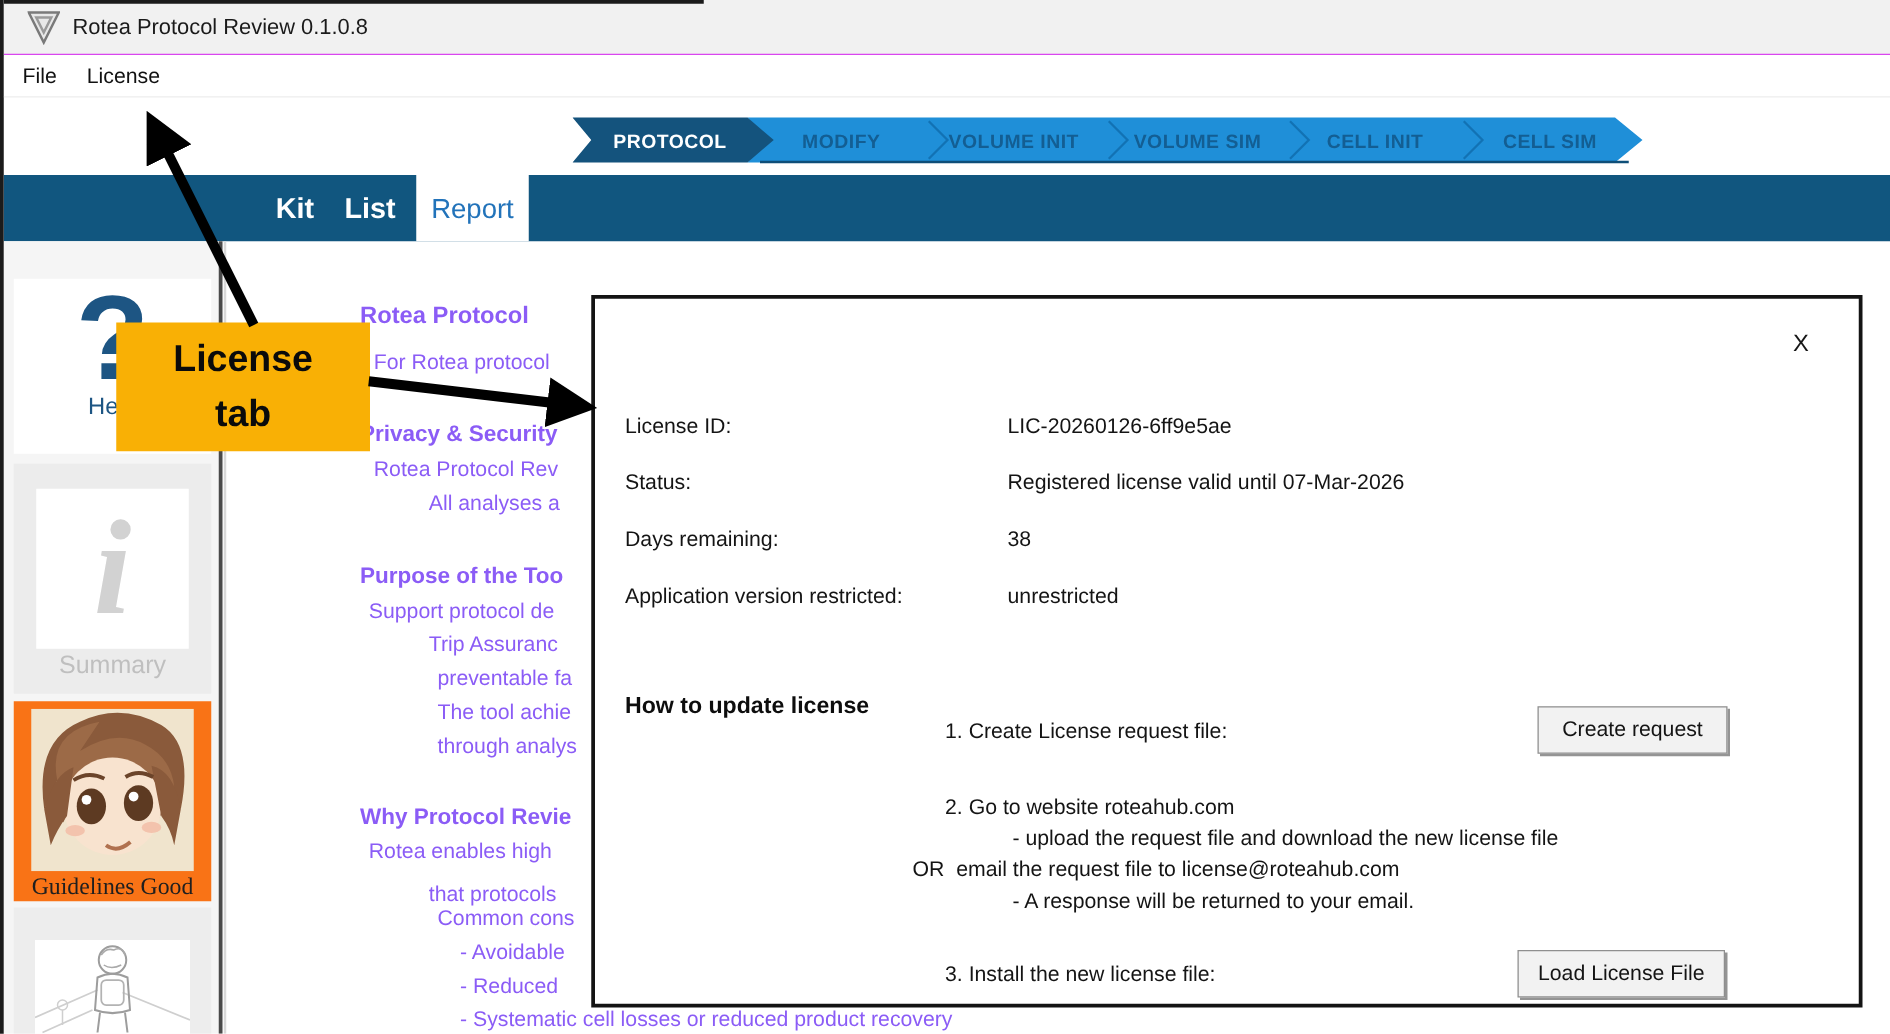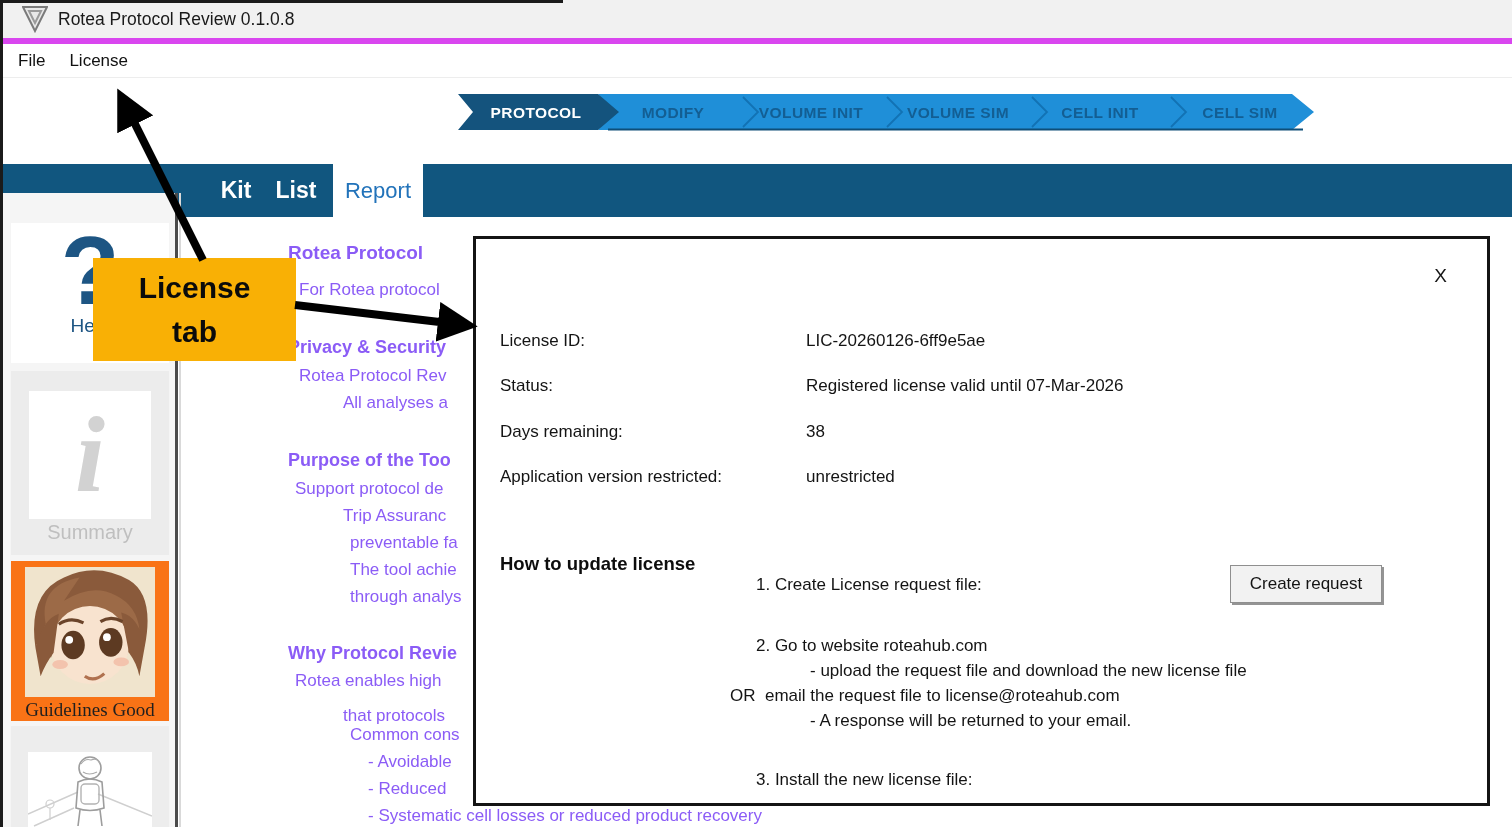--- a/index.html
+++ b/index.html
@@ -5,34 +5,34 @@
   * { margin:0; padding:0; box-sizing:border-box; }
   html,body { width:1512px; height:827px; overflow:hidden; }
   body {
     font-family:"Liberation Sans", sans-serif;
     background:#ffffff; color:#111;
     position:relative;
     border-left:3px solid #1b1b1b;
   }
   
   .titlebar{position:absolute;left:0;top:0;width:1509px;height:44px;background:#f1f1f1;
-    border-bottom:6px solid #d946ef;display:flex;align-items:center;}
+    border-bottom:1px solid #d946ef;display:flex;align-items:center;}
   .titlebar::before{content:"";position:absolute;left:0;top:0;width:560px;height:3px;background:#1b1b1b;}
   .app-icon{margin-left:19px;width:26px;height:28px;flex:0 0 auto;}
   .title-text{margin-left:10px;font-size:17.5px;color:#1a1a1a;}
   
   .menubar{position:absolute;left:0;top:45px;width:1509px;height:33px;background:#ffffff;
     border-bottom:1px solid #ededed;display:flex;align-items:center;}
   .menu-item{font-size:17px;color:#111;padding:0 12px;cursor:default;}
   .menu-item:first-child{padding-left:15px;}
   
   .chevronbar{position:absolute;left:455px;top:92px;width:858px;height:40px;}
   .chevronbar text{font-family:"Liberation Sans",sans-serif;font-weight:bold;font-size:15.5px;letter-spacing:.4px;}
   
-  .navbar{position:absolute;left:0;top:140px;width:1509px;height:53px;background:#11567F;margin-top:24px;}
+  .navbar{position:absolute;left:0;top:140px;width:1509px;height:53px;background:#11567F;}
   .nav-tab{position:absolute;top:0;height:53px;display:flex;align-items:center;justify-content:center;
     font-size:23px;font-weight:bold;color:#ffffff;cursor:default;}
   .tab-kit{left:200px;width:66px;}
   .tab-list{left:258px;width:70px;}
   .tab-report{left:330px;width:90px;background:#ffffff;color:#2273BA;font-weight:normal;font-size:22px;}
   
   .sidebar{position:absolute;left:0;top:193px;width:175px;height:634px;background:#f5f5f5;
     border-right:3px solid #4a4a4a;}
   .sidebar::after{content:"";position:absolute;right:-6px;top:0;width:2px;height:100%;background:#d9d9d9;}
   .tile{position:absolute;left:8px;width:158px;text-align:center;cursor:default;}
@@ -197,20 +197,21 @@
 
   <div class="dlg-step st1">1. Create License request file:</div>
   <button class="dlg-btn btn1">Create request</button>
 
   <div class="dlg-step s2a">2. Go to website roteahub.com</div>
   <div class="dlg-step s2b">- upload the request file and download the new license file</div>
   <div class="dlg-step s2c">OR  email the request file to license@roteahub.com</div>
   <div class="dlg-step s2d">- A response will be returned to your email.</div>
 
   <div class="dlg-step st3">3. Install the new license file:</div>
+  <button class="dlg-btn btn2">Load License File</button>
 </div>
 
 <div class="callout">
   <div>License</div>
   <div>tab</div>
 </div>
 
 <svg class="arrows" viewBox="0 0 1512 827">
   <defs>
     <marker id="ah" markerWidth="5" markerHeight="5" refX="3.4" refY="2.5" orient="auto">

